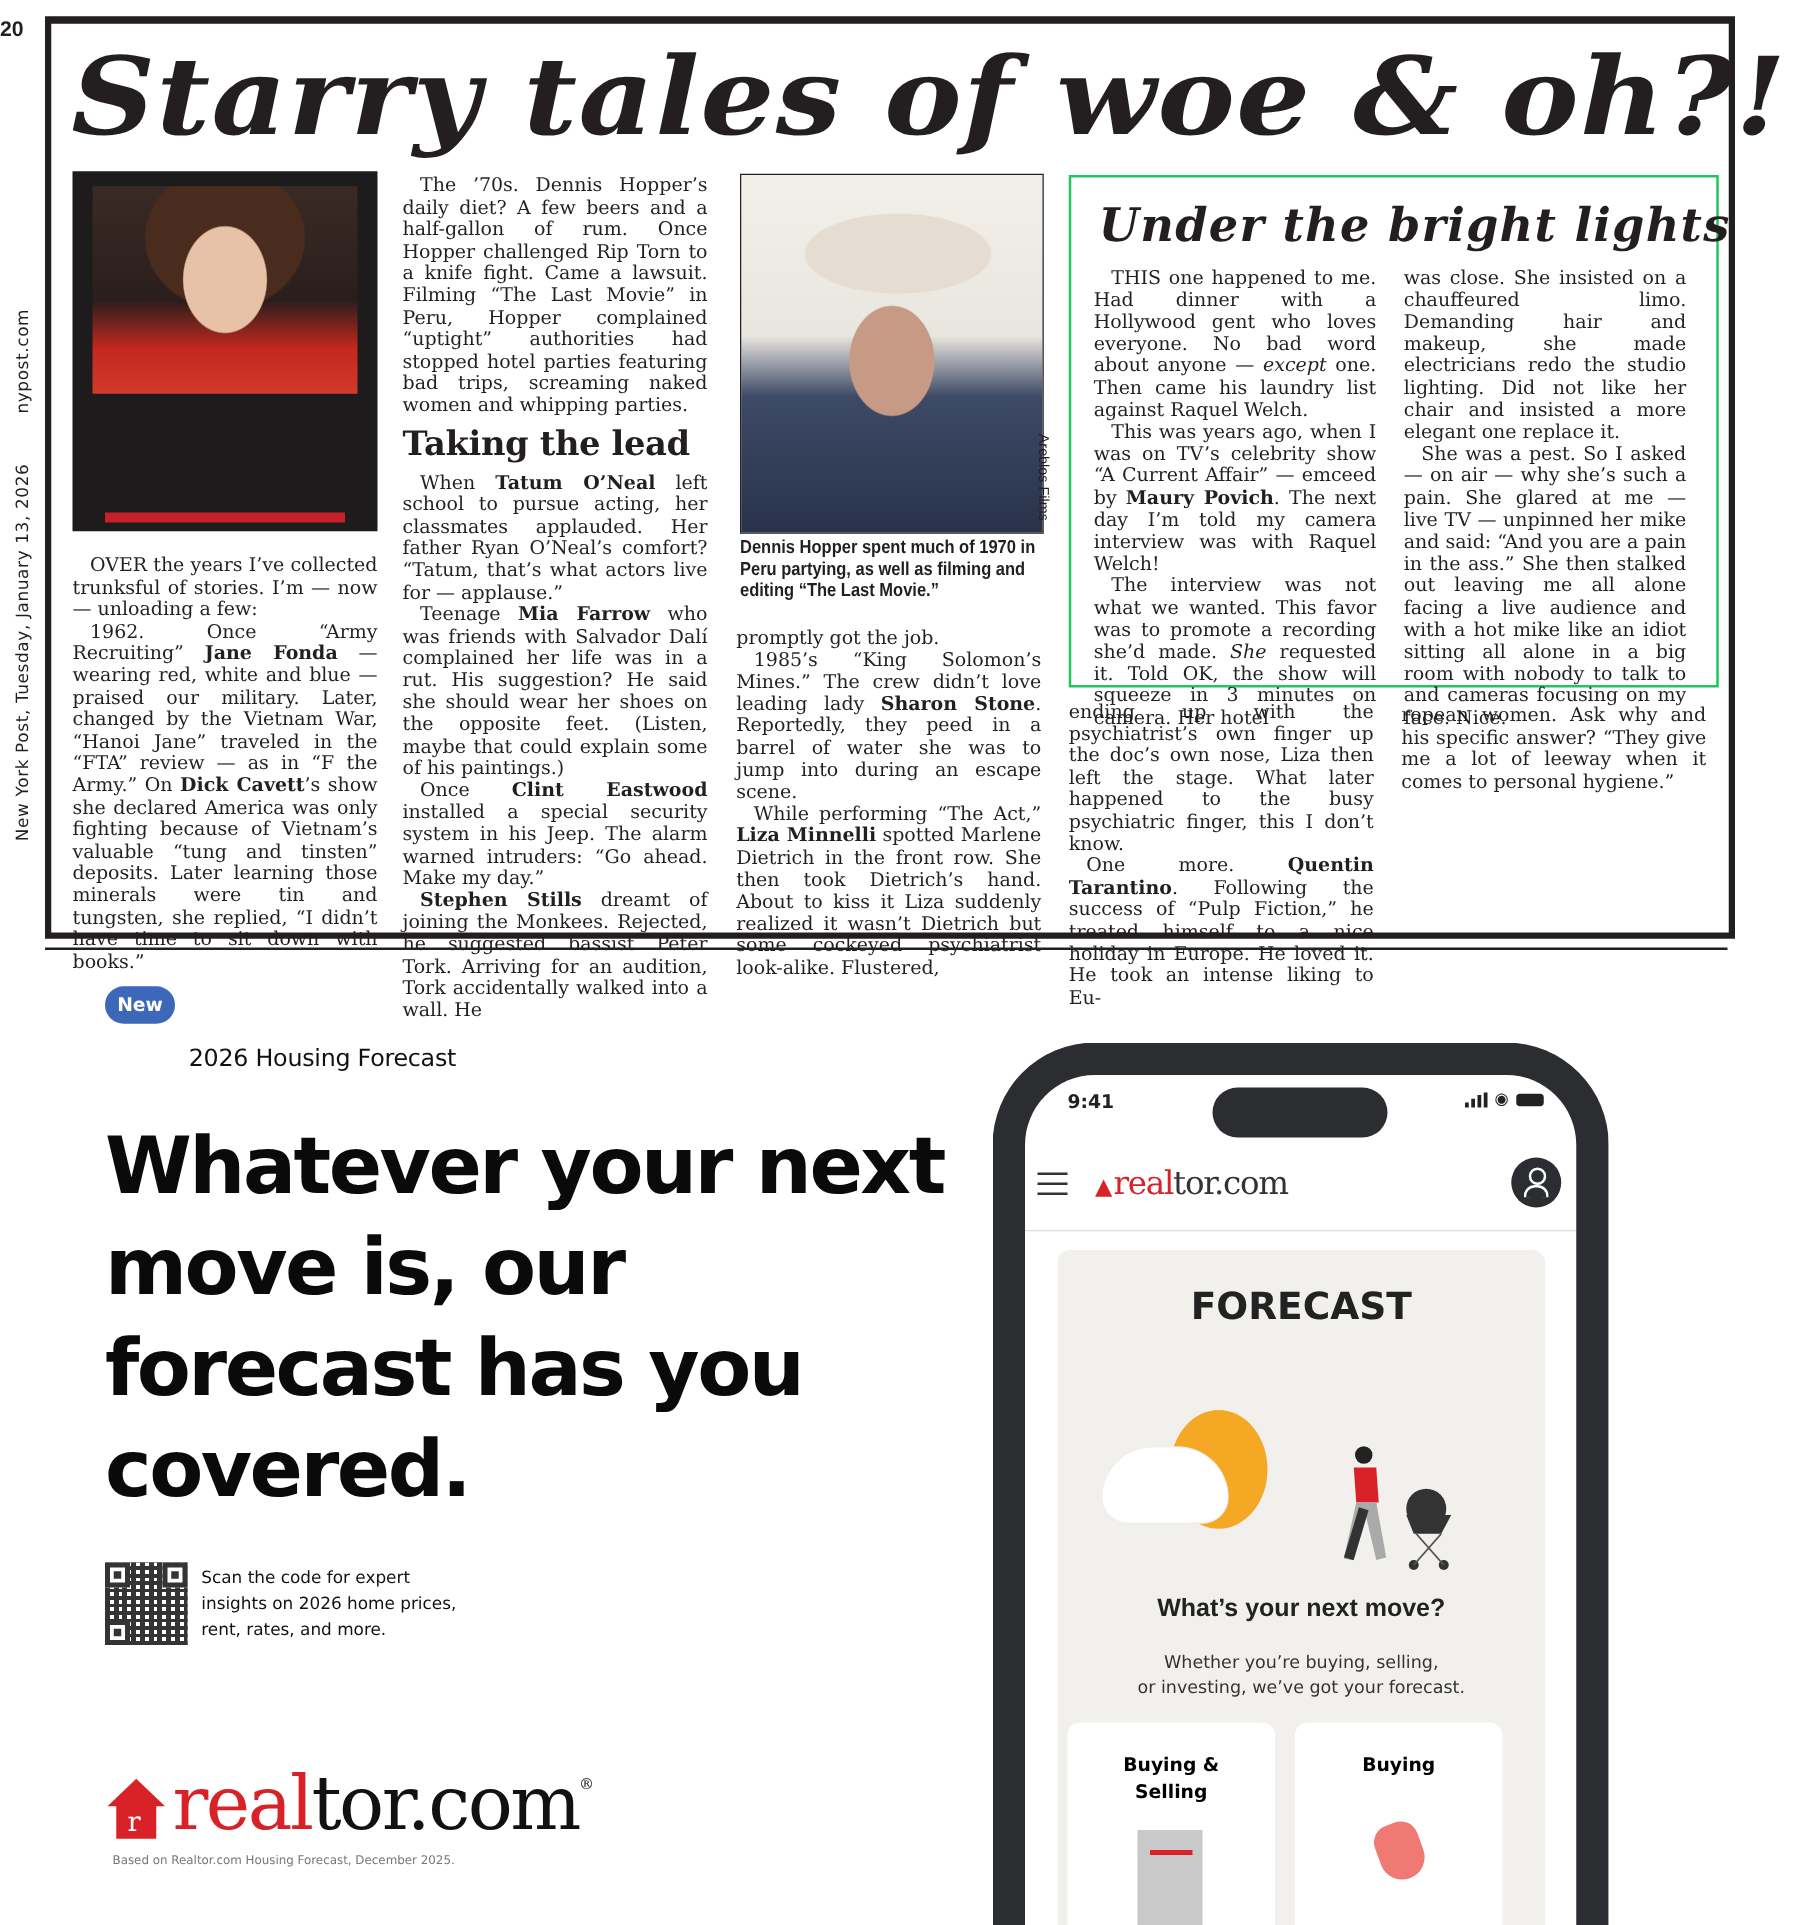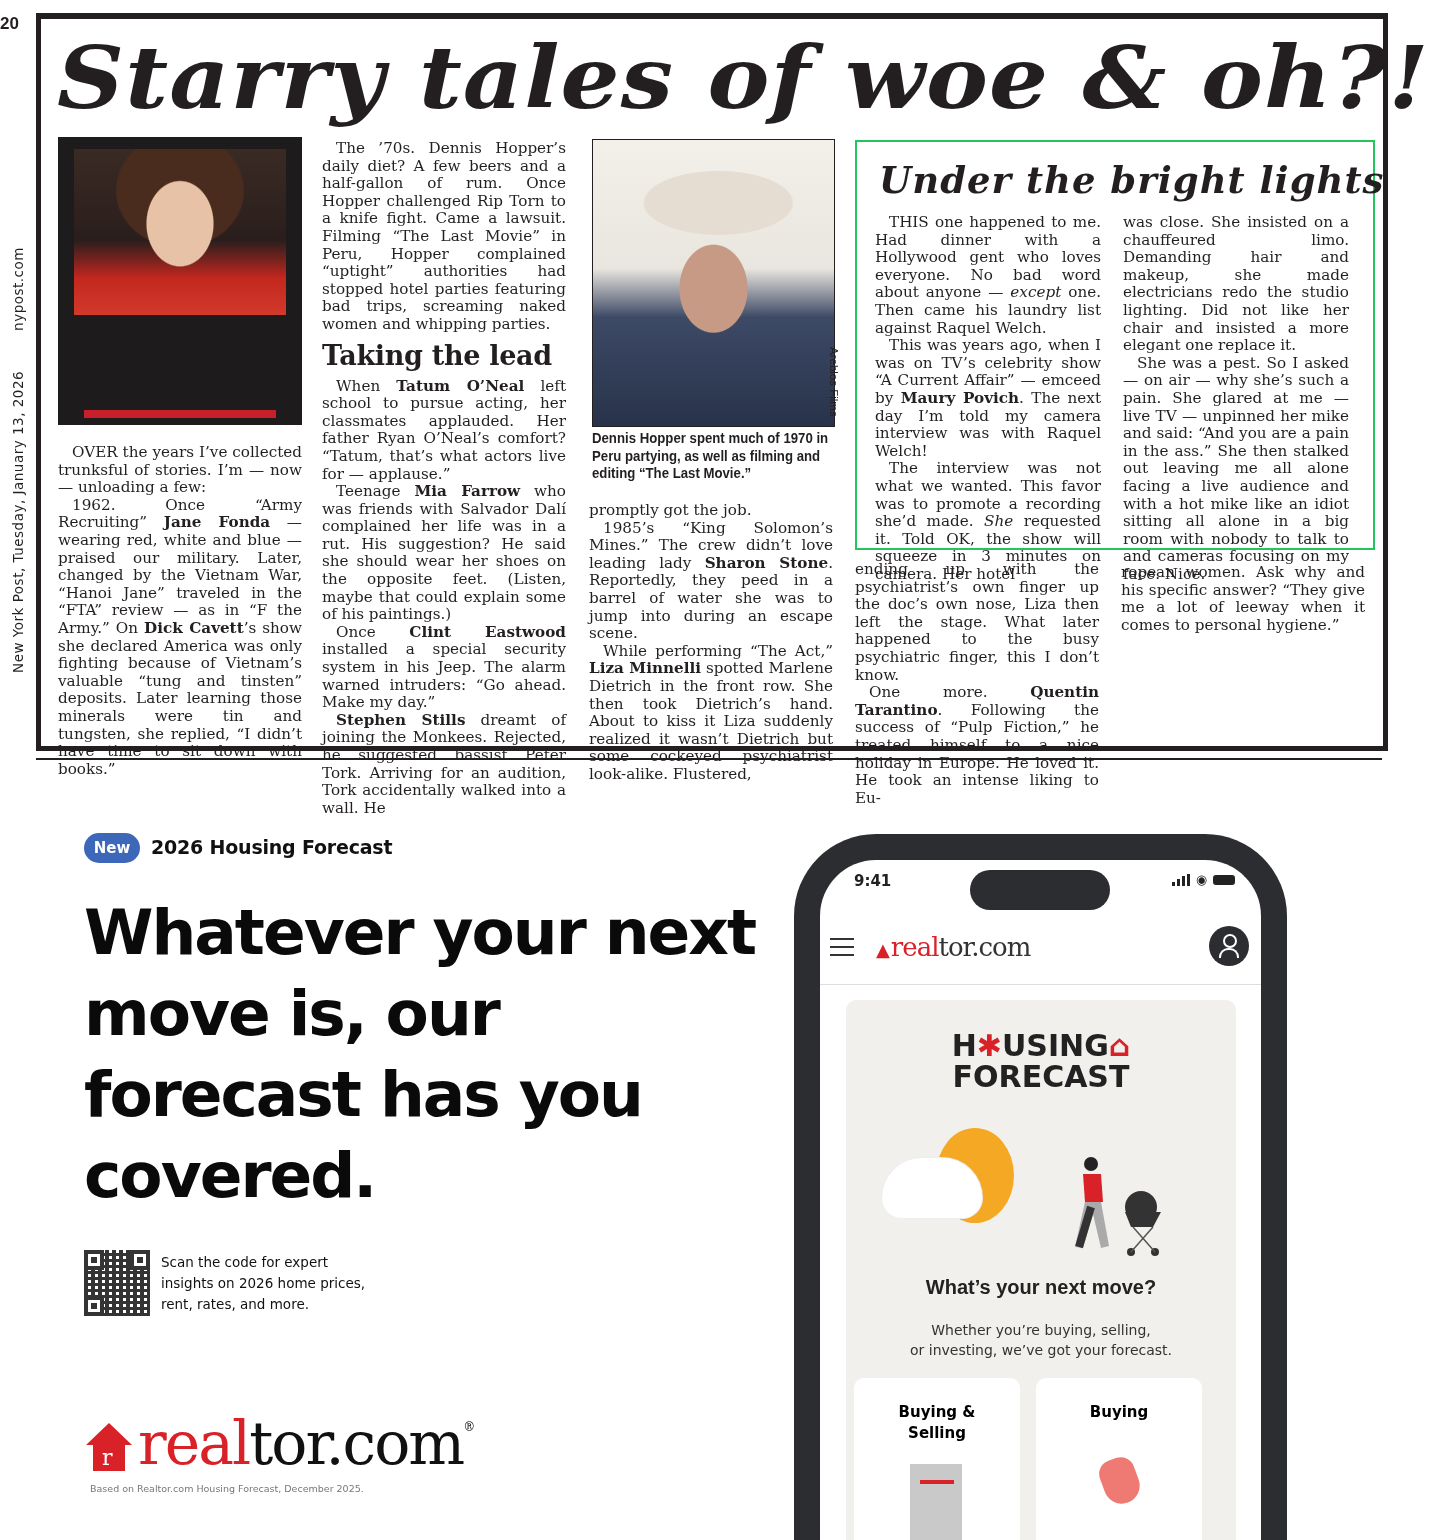--- a/index.html
+++ b/index.html
@@ -51,22 +51,22 @@
   .caption { position: absolute; left: 551px; top: 410px; width: 246px; font-family: "Liberation Sans", sans-serif; font-weight: bold; font-size: 15px; line-height: 17.5px; transform: scaleX(0.88); transform-origin: left top; width: 280px; }
 
   
   .sidebar { position: absolute; left: 814px; top: 121px; width: 520px; height: 410px; border: 2px solid #22c55e; }
   .sb-title { position: absolute; left: 22px; top: 16px; font-family: "DejaVu Serif", serif; font-style: italic; font-weight: bold; font-size: 37px; letter-spacing: 1px; white-space: nowrap; }
   .sb-col { position: absolute; top: 72px; width: 226px; }
   .sb-col1 { left: 18px; }
   .sb-col2 { left: 266px; }
 
   
-  .ad-badge { position: absolute; left: 84px; top: 833px; width: 56px; height: 30px; border-radius: 15px; background: #3d67b8; color: #fff; font-family: "DejaVu Sans", sans-serif; font-weight: bold; font-size: 15px; line-height: 30px; text-align: center; }
-  .ad-kicker { position: absolute; left: 151px; top: 836px; font-family: "DejaVu Sans", sans-serif; font-weight: bold; font-size: 19px; color: #111; letter-spacing: -0.2px; }
+  .ad-badge { position: absolute; left: 84px; top: 789px; width: 56px; height: 30px; border-radius: 15px; background: #3d67b8; color: #fff; font-family: "DejaVu Sans", sans-serif; font-weight: bold; font-size: 15px; line-height: 30px; text-align: center; }
+  .ad-kicker { position: absolute; left: 151px; top: 836px; font-family: "DejaVu Sans", sans-serif; font-weight: normal; font-size: 19px; color: #111; letter-spacing: -0.2px; }
   .ad-headline { position: absolute; left: 84px; top: 892px; width: 700px; font-family: "DejaVu Sans", sans-serif; font-weight: bold; font-size: 63px; line-height: 81px; letter-spacing: -2px; color: #0a0a0a; }
   .qr { position: absolute; left: 84px; top: 1250px; width: 66px; height: 66px;
     background:
       repeating-linear-gradient(90deg, #111 0 4px, transparent 4px 7px),
       repeating-linear-gradient(0deg, #111 0 3px, transparent 3px 6px);
     background-blend-mode: normal; opacity: 0.85; }
   .qr .finder { position: absolute; width: 20px; height: 20px; border: 4px solid #111; background: #fff; }
   .qr .finder::after { content: ""; position: absolute; left: 3px; top: 3px; width: 6px; height: 6px; background: #111; }
   .qr-text { position: absolute; left: 161px; top: 1252px; font-family: "DejaVu Sans", sans-serif; font-size: 13.5px; line-height: 21px; color: #111; }
   .logo { position: absolute; left: 84px; top: 1413px; display: flex; align-items: flex-end; font-family: "DejaVu Serif", serif; font-size: 60px; line-height: 1; letter-spacing: -2px; }
@@ -218,21 +218,20 @@
       <i></i>
       <i></i>
       <i></i>
     </div>
   <div class="app-logo"><span class="h">▲</span><span class="real">real</span><span class="tor">tor.com</span></div>
   <div class="avatar"></div>
   <div class="app-divider"></div>
 
   <div class="hero-card">
     <div class="hf-title">
-      <div><span>H</span><span class="o">✱</span><span>USING</span><span style="color:#d92228">⌂</span></div>
       <div>FORECAST</div>
     </div>
     <div class="sun"></div>
     <div class="cloud"></div>
     <div class="walker">
       <svg width="110" height="110" viewBox="0 0 110 110">
         <circle cx="30" cy="12" r="7" fill="#222"></circle>
         <path d="M22 22 L40 22 L42 50 L24 50 Z" fill="#d92228"></path>
         <path d="M24 50 L14 95 L22 96 L32 62 L40 96 L48 94 L40 50 Z" fill="#aaa"></path>
         <path d="M30 55 L18 95" stroke="#333" stroke-width="8"></path>

